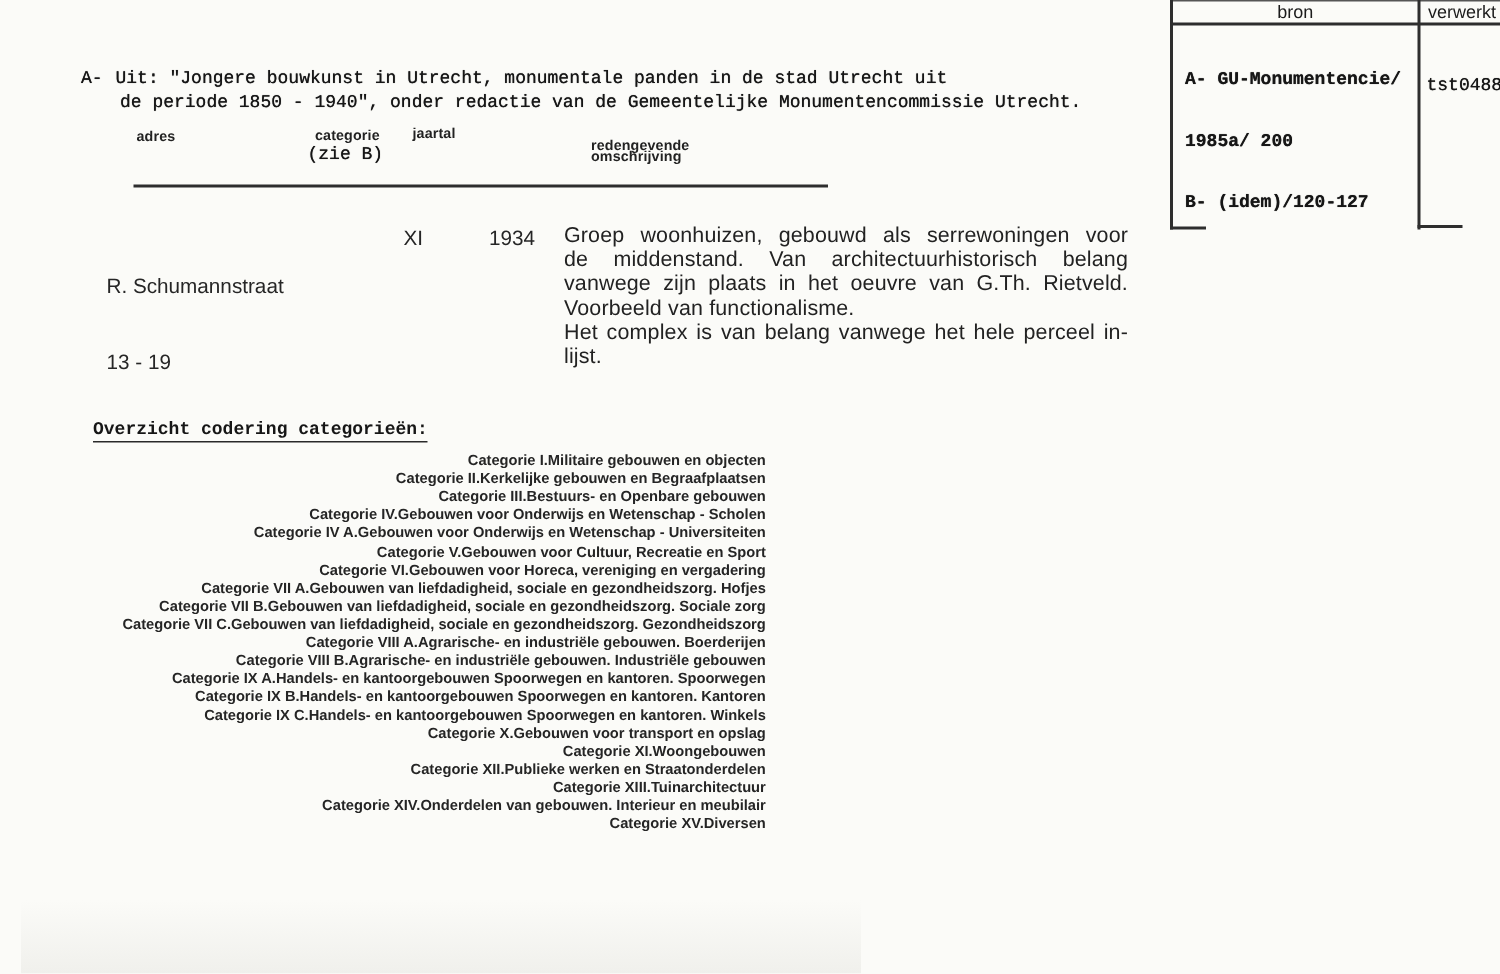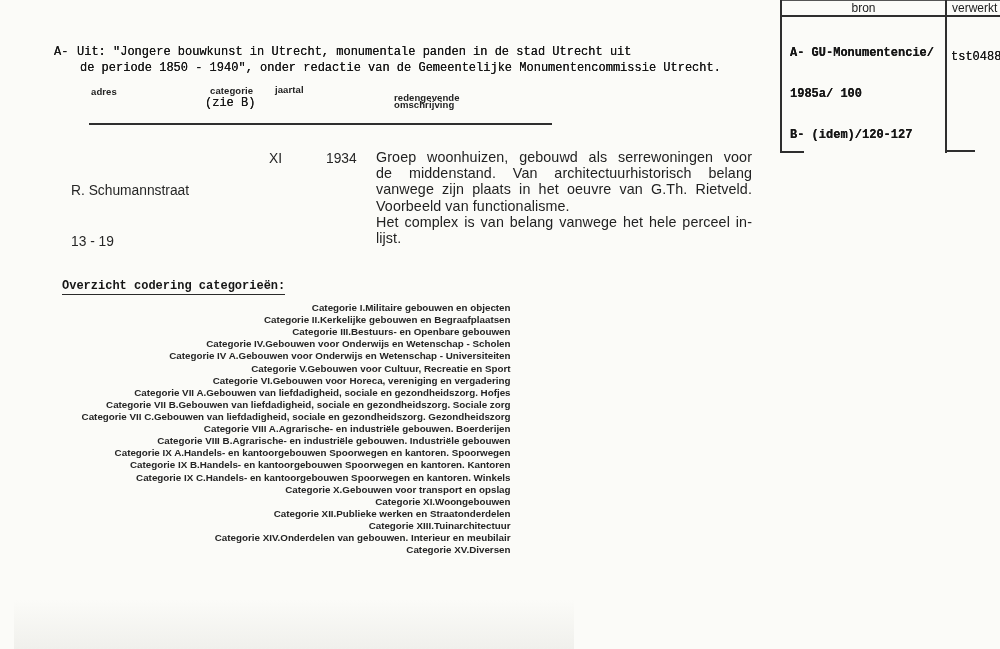--- a/index.html
+++ b/index.html
@@ -67,21 +67,21 @@
   <div class="abs rule" style="left:931px;top:0;width:2px;height:153px;"></div>
   <div class="abs rule" style="left:766px;top:15px;width:234px;height:2px;"></div>
   <div class="abs rule" style="left:766px;top:151px;width:24px;height:2px;"></div>
   <div class="abs rule" style="left:931px;top:150px;width:30px;height:2px;"></div>
 
   <div class="abs tbl-head" style="left:768px;top:1px;width:163px;text-align:center;">bron</div>
   <div class="abs tbl-head" style="left:938px;top:1px;">verwerkt</div>
 
   <div class="abs mono mono-box" style="left:776px;top:20px;">
     <div>A- GU-Monumentencie/</div>
-    <div>1985a/ 100</div>
+    <div>1985a/ 200</div>
     <div>B- (idem)/120-127</div>
   </div>
   <div class="abs mono" style="left:937px;top:49px;">tst0488</div>
 </div>
 
 <div>
   <div class="abs colhead" style="left:77px;top:86px;">adres</div>
   <div class="abs colhead" style="left:196px;top:85px;">categorie</div>
   <div class="abs mono" style="left:191px;top:95px;">(zie B)</div>
   <div class="abs colhead" style="left:250px;top:84px;padding-left:11px;">jaartal</div>

